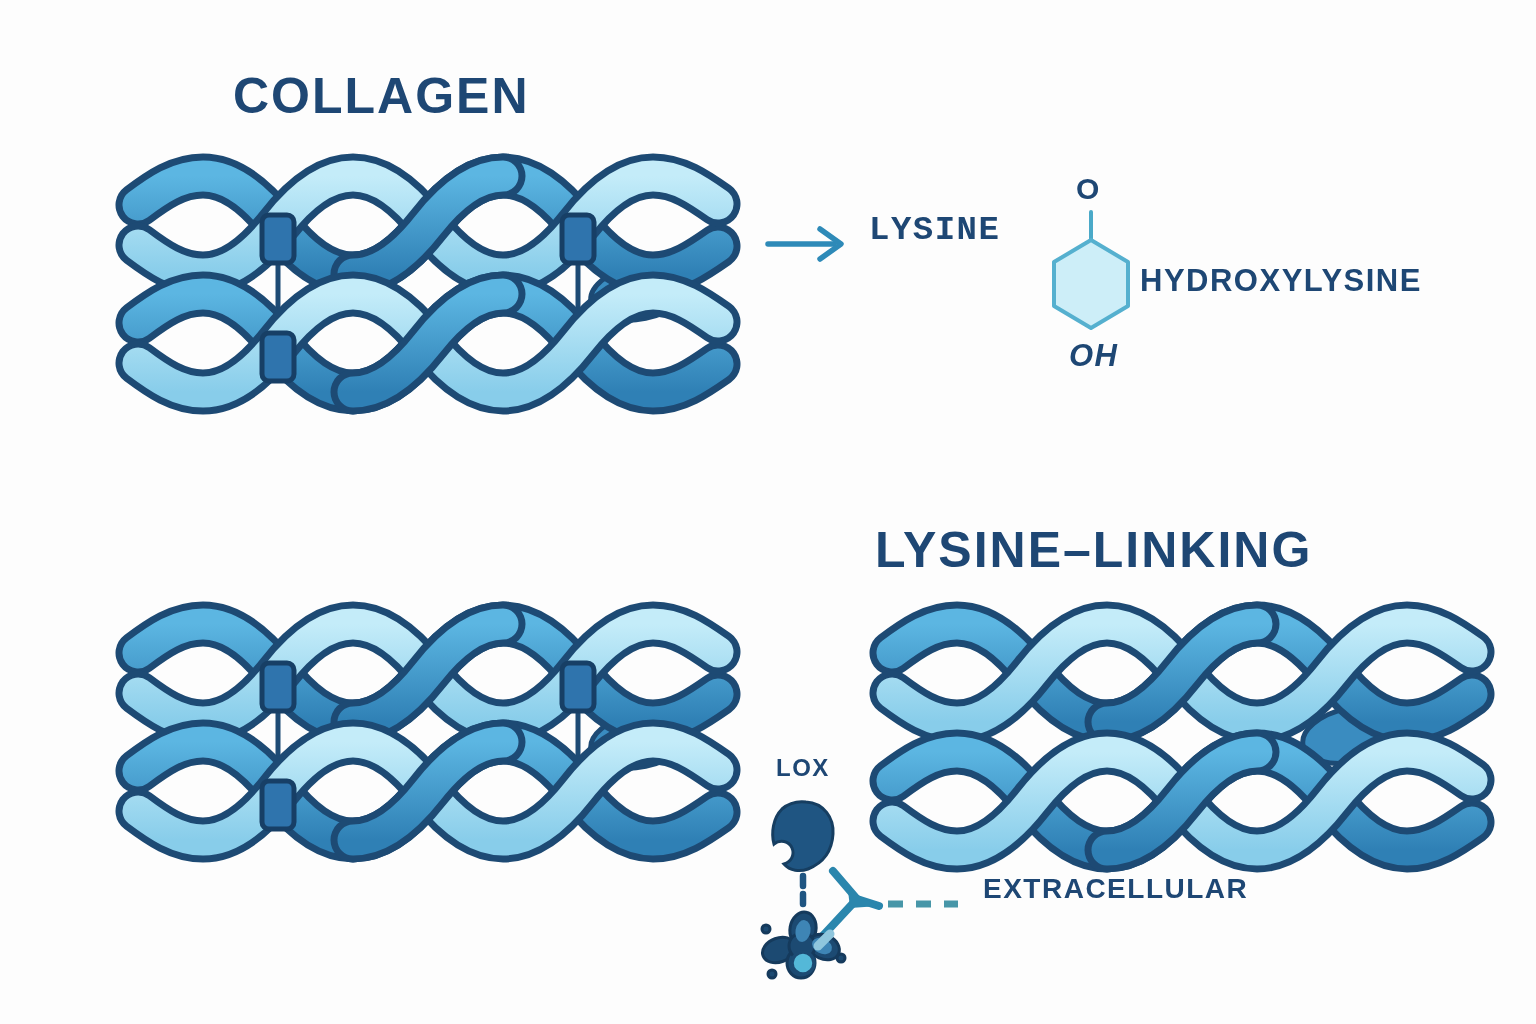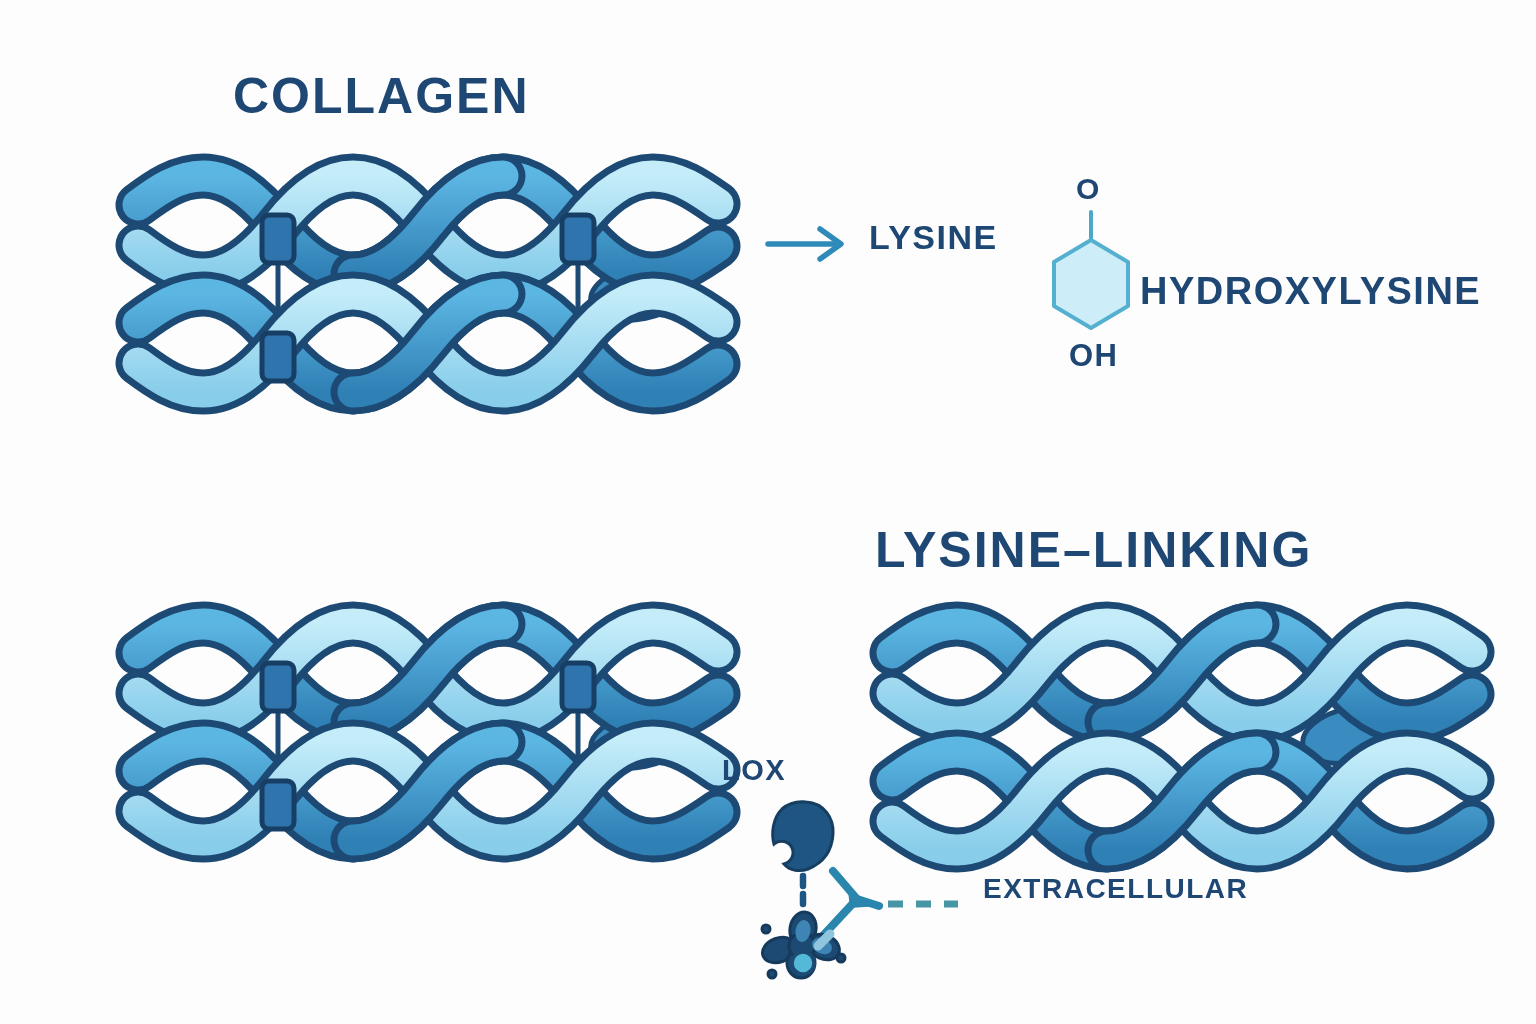--- a/index.html
+++ b/index.html
@@ -114,28 +114,28 @@
       <ellipse class="cloverin" cx="822" cy="946" rx="10.5" ry="7.5" transform="rotate(25 822 946)"></ellipse>
       <line x1="830" y1="934" x2="818" y2="946" stroke="#8fc6dd" stroke-width="9" stroke-linecap="round"></line>
       <circle cx="803" cy="963" r="11" fill="#54b8d8" stroke="#1c4a72" stroke-width="3.5"></circle>
     </g>
 
     <path class="dashline" d="M888,904 H958"></path>
   </svg>
 
   <div class="t title" style="left:233px;top:71px;font-size:50px;">COLLAGEN</div>
 
-  <div class="t" style="left:869px;top:220px;font-size:34px;">LYSINE</div>
+  <div class="t" style="left:869px;top:213px;font-size:34px;font-family:Liberation Mono, monospace;">LYSINE</div>
 
   <div class="t" style="left:1076px;top:174px;font-size:30px;">O</div>
 
-  <div class="t" style="left:1140px;top:272px;font-size:38px;">HYDROXYLYSINE</div>
+  <div class="t" style="left:1140px;top:265px;font-size:31px;">HYDROXYLYSINE</div>
 
-  <div class="t" style="left:1069px;top:340px;font-size:31px;">OH</div>
+  <div class="t" style="left:1069px;top:340px;font-size:31px;font-style:italic;">OH</div>
 
   <div class="t title" style="left:875px;top:525px;font-size:50px;">LYSINE–LINKING</div>
 
-  <div class="t" style="left:722px;top:756px;font-size:29px;text-align:center;">LOX</div>
+  <div class="t" style="left:776px;top:756px;font-size:24px;text-align:center;">LOX</div>
 
   <div class="t" style="left:983px;top:875px;font-size:28px;">EXTRACELLULAR</div>
 
 
 </div>
 
 </body></html>

